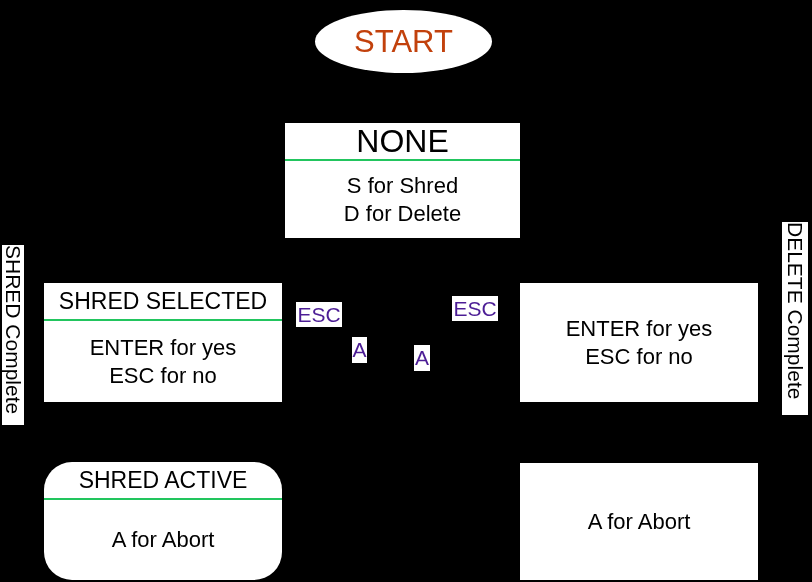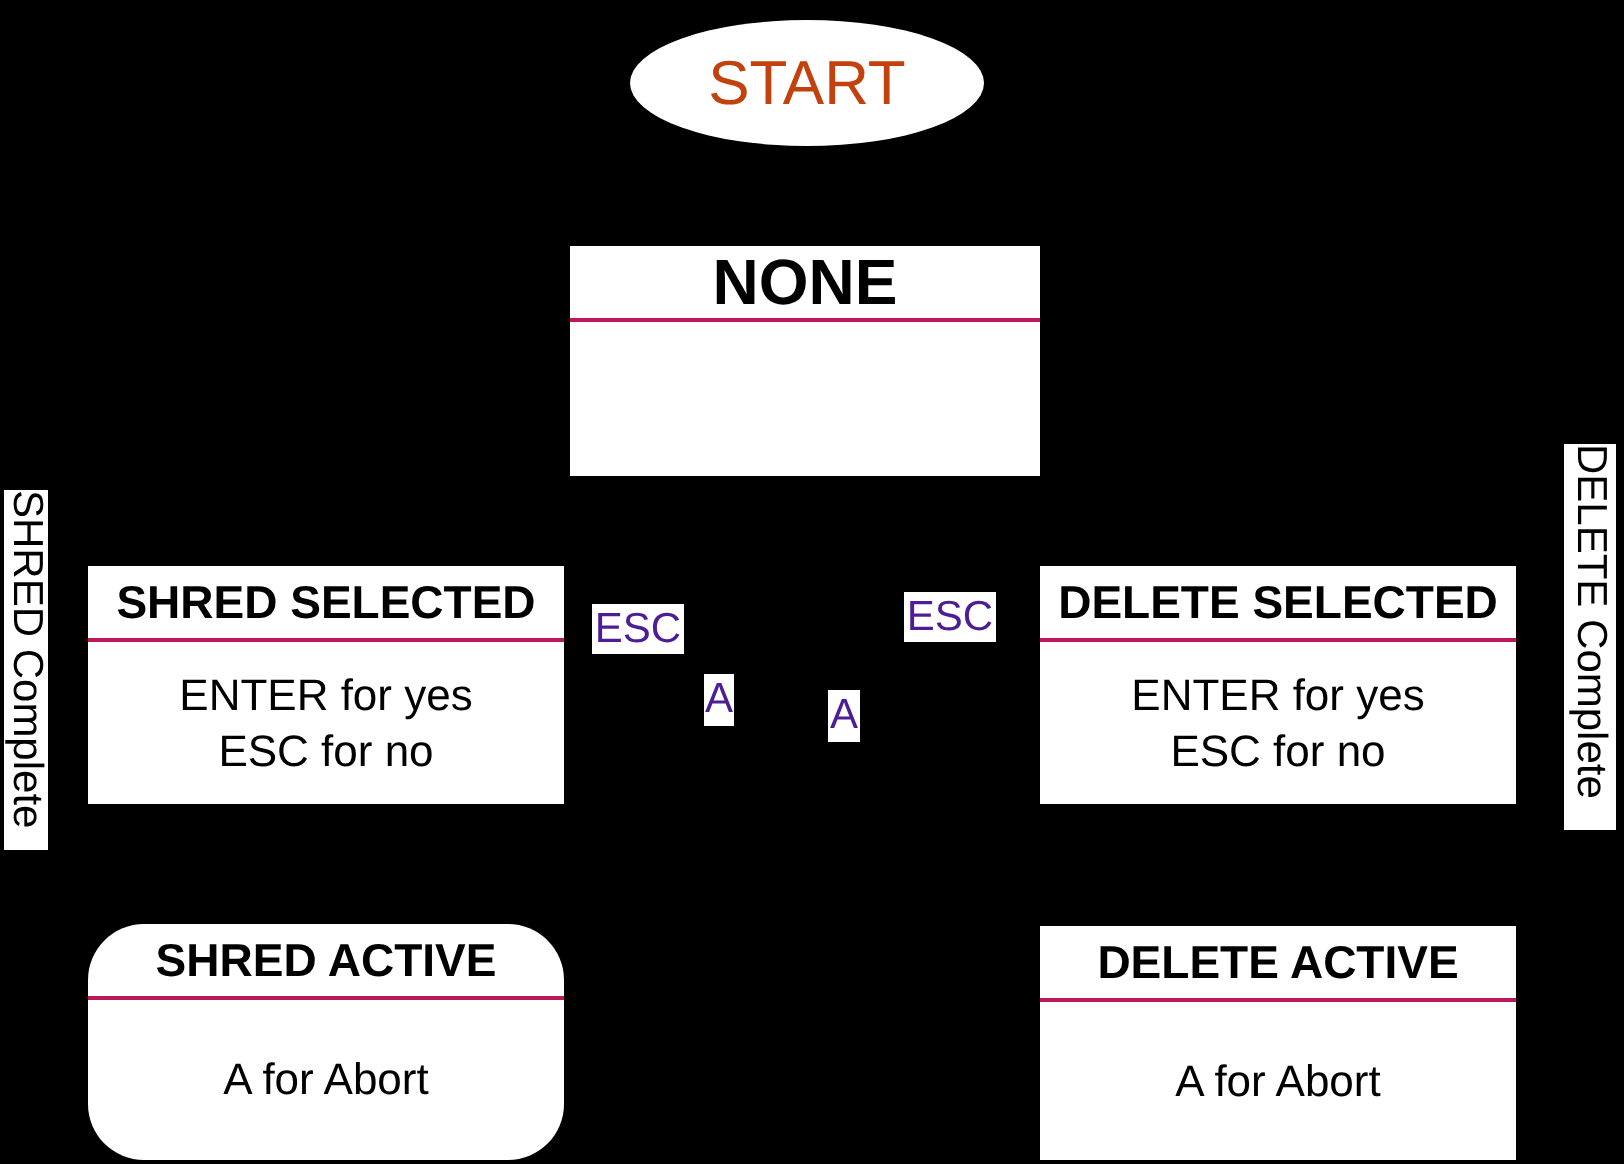--- a/index.html
+++ b/index.html
@@ -34,25 +34,25 @@
   
   .state {
     position: absolute;
     background: #ffffff;
     display: flex;
     flex-direction: column;
   }
   .state-title {
     height: 36px;
     flex: 0 0 36px;
-    border-bottom: 2px solid #be185d;
+    border-bottom: 2px solid #22c55e;
     display: flex;
     align-items: center;
     justify-content: center;
-    font-weight: bold;
+    font-weight: normal;
     font-size: 23px;
   }
   .state-body {
     flex: 1 1 auto;
     display: flex;
     flex-direction: column;
     align-items: center;
     justify-content: center;
     font-size: 22px;
     line-height: 28px;
@@ -95,47 +95,49 @@
 <body>
 
 <div class="canvas">
 
   <div class="start-node">
     <span>START</span>
   </div>
 
   <div class="state state-none">
     <div class="state-title">NONE</div>
+    <div class="state-body">
+      <div>S for Shred</div>
+      <div>D for Delete</div>
+    </div>
   </div>
 
   <div class="state state-shred-selected">
     <div class="state-title">SHRED SELECTED</div>
     <div class="state-body">
       <div>ENTER for yes</div>
       <div>ESC for no</div>
     </div>
   </div>
 
   <div class="state state-delete-selected">
-    <div class="state-title">DELETE SELECTED</div>
     <div class="state-body">
       <div>ENTER for yes</div>
       <div>ESC for no</div>
     </div>
   </div>
 
   <div class="state state-shred-active">
     <div class="state-title">SHRED ACTIVE</div>
     <div class="state-body">
       <div>A for Abort</div>
     </div>
   </div>
 
   <div class="state state-delete-active">
-    <div class="state-title">DELETE ACTIVE</div>
     <div class="state-body">
       <div>A for Abort</div>
     </div>
   </div>
 
   <div class="edge-label edge-esc-left">ESC</div>
   <div class="edge-label edge-esc-right">ESC</div>
   <div class="edge-label edge-a-left">A</div>
   <div class="edge-label edge-a-right">A</div>
 

